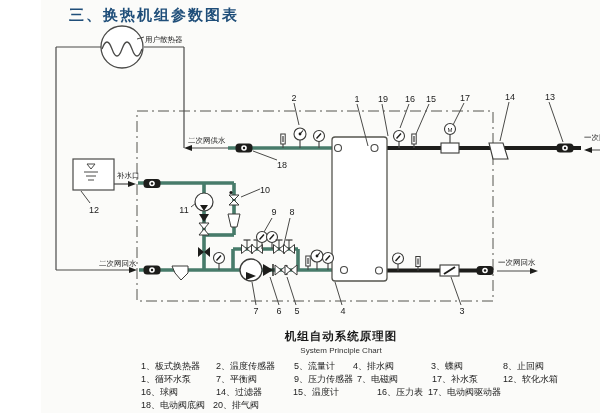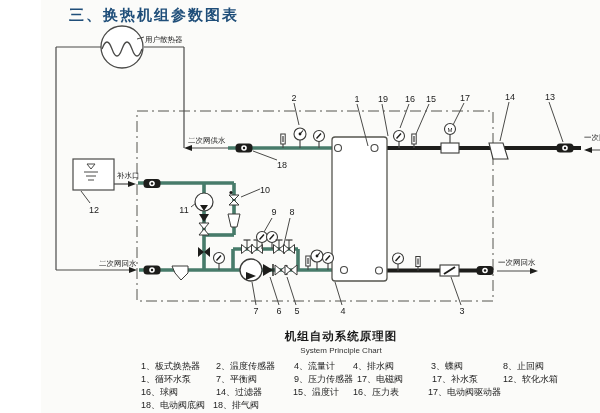--- a/index.html
+++ b/index.html
@@ -239,34 +239,34 @@
     <text class="zh" x="543" y="140">一次网供水</text>
     <text class="zh" x="457" y="265">一次网回水</text>
   </svg>
 
   <div id="caption-zh">机组自动系统原理图</div>
   <div id="caption-en">System Principle Chart</div>
 
   <div id="legend">
     <span class="lg" style="left:100px;top:0">1、板式换热器</span>
     <span class="lg" style="left:175px;top:0">2、温度传感器</span>
-    <span class="lg" style="left:253px;top:0">4、流量计</span>
+    <span class="lg" style="left:253px;top:0">5、流量计</span>
     <span class="lg" style="left:312px;top:0">4、排水阀</span>
     <span class="lg" style="left:390px;top:0">3、蝶阀</span>
     <span class="lg" style="left:462px;top:0">8、止回阀</span>
 
     <span class="lg" style="left:100px;top:13px">1、循环水泵</span>
     <span class="lg" style="left:175px;top:13px">7、平衡阀</span>
     <span class="lg" style="left:253px;top:13px">9、压力传感器</span>
-    <span class="lg" style="left:316px;top:13px">17、电磁阀</span>
+    <span class="lg" style="left:316px;top:13px">7、电磁阀</span>
     <span class="lg" style="left:391px;top:13px">17、补水泵</span>
     <span class="lg" style="left:462px;top:13px">12、软化水箱</span>
 
     <span class="lg" style="left:100px;top:26px">16、球阀</span>
     <span class="lg" style="left:175px;top:26px">14、过滤器</span>
     <span class="lg" style="left:252px;top:26px">15、温度计</span>
-    <span class="lg" style="left:312px;top:26px">16、压力表</span>
+    <span class="lg" style="left:336px;top:26px">16、压力表</span>
     <span class="lg" style="left:387px;top:26px">17、电动阀驱动器</span>
 
     <span class="lg" style="left:100px;top:39px">18、电动阀底阀</span>
-    <span class="lg" style="left:172px;top:39px">18、排气阀</span>
+    <span class="lg" style="left:172px;top:39px">20、排气阀</span>
   </div>
 </div>
 
 </body></html>

